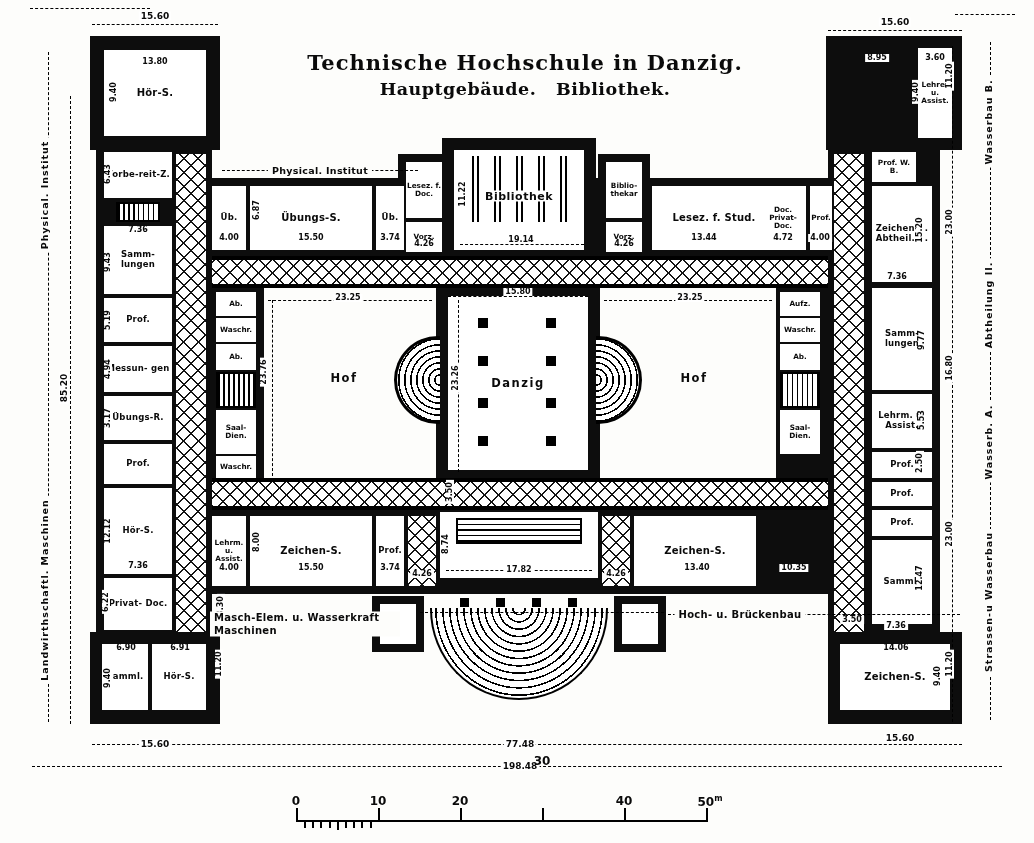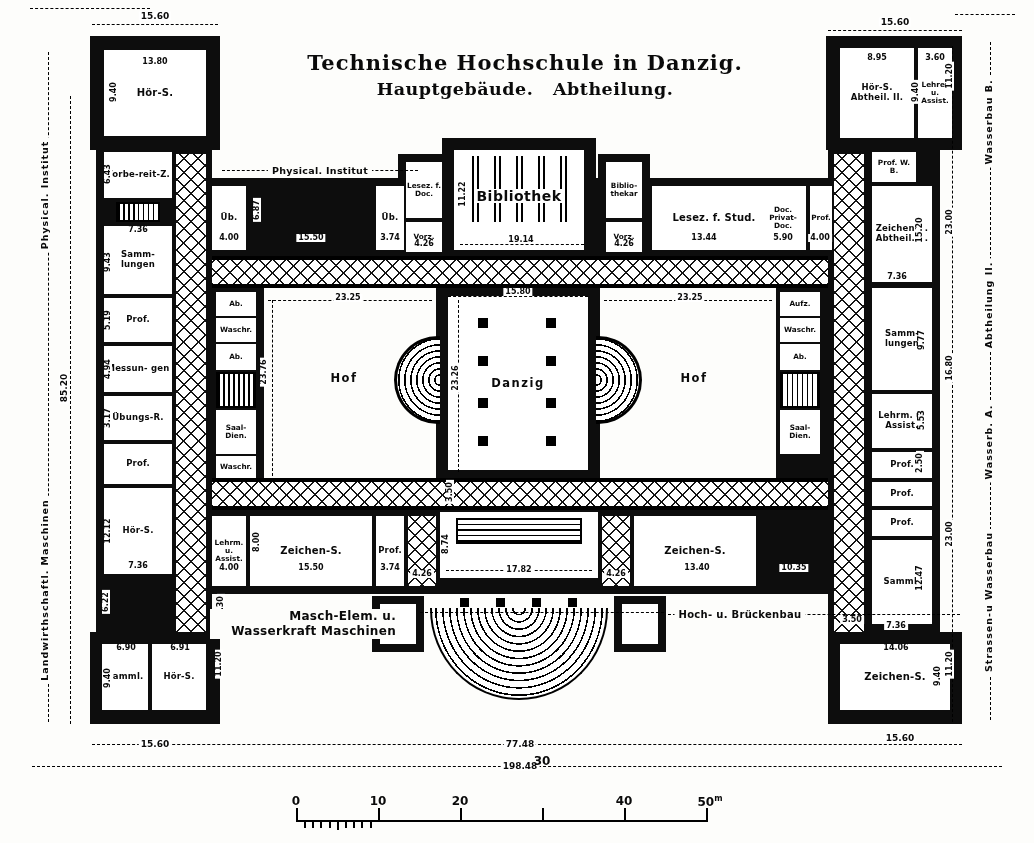--- a/index.html
+++ b/index.html
@@ -48,21 +48,21 @@
   .scl .num{position:absolute;transform:translateX(-50%);font-weight:bold;font-size:12px;font-family:"DejaVu Sans",sans-serif;}
   .scl sup{font-size:8px;}
 </style>
 </head>
 <body>
 
 <div id="stage">
 
   <div class="ttl">
     <div class="l1">Technische Hochschule in Danzig.</div>
-    <div class="l2">Hauptgebäude.   Abtheilung.</div>
+    <div class="l2">Hauptgebäude.   Bibliothek.</div>
   </div>
 
   <div class="blk" style="left:90px;top:36px;width:130px;height:114px"></div>
   <div class="blk" style="left:96px;top:150px;width:116px;height:486px"></div>
   <div class="blk" style="left:90px;top:632px;width:130px;height:92px"></div>
   <div class="blk" style="left:208px;top:178px;width:624px;height:82px"></div>
   <div class="blk" style="left:398px;top:154px;width:52px;height:106px"></div>
   <div class="blk" style="left:442px;top:138px;width:154px;height:126px"></div>
   <div class="blk" style="left:598px;top:154px;width:52px;height:106px"></div>
   <div class="blk" style="left:208px;top:288px;width:56px;height:192px"></div>
@@ -80,41 +80,42 @@
 
   <div class="rm" style="left:104px;top:50px;width:102px;height:86px;font-size:10px">Hör-S.</div>
   <div class="rm" style="left:104px;top:152px;width:68px;height:46px">Vorbe-reit-Z.</div>
   <div class="steps" style="left:116px;top:202px;width:44px;height:20px"></div>
   <div class="rm" style="left:104px;top:226px;width:68px;height:68px">Samm- lungen</div>
   <div class="rm" style="left:104px;top:298px;width:68px;height:44px">Prof.</div>
   <div class="rm" style="left:104px;top:346px;width:68px;height:46px">Messun- gen</div>
   <div class="rm" style="left:104px;top:396px;width:68px;height:44px">Übungs-R.</div>
   <div class="rm" style="left:104px;top:444px;width:68px;height:40px">Prof.</div>
   <div class="rm" style="left:104px;top:488px;width:68px;height:86px">Hör-S.</div>
+  <div class="rm" style="left:104px;top:578px;width:68px;height:52px">Privat- Doc.</div>
   <div class="rm" style="left:102px;top:644px;width:46px;height:66px">Samml.</div>
   <div class="rm" style="left:152px;top:644px;width:54px;height:66px">Hör-S.</div>
 
   <div class="rm" style="left:212px;top:186px;width:34px;height:64px">Üb.</div>
+  <div class="rm" style="left:250px;top:186px;width:122px;height:64px;font-size:10px">Übungs-S.</div>
   <div class="rm" style="left:376px;top:186px;width:28px;height:64px">Üb.</div>
   <div class="rm sm" style="left:406px;top:162px;width:36px;height:56px">Lesez. f. Doc.</div>
   <div class="rm sm" style="left:406px;top:222px;width:36px;height:30px">Vorz.</div>
   <div class="rm" style="left:454px;top:150px;width:130px;height:100px"></div>
   <div class="shelf" style="left:472px;top:156px;height:66px"></div>
   <div class="shelf" style="left:494px;top:156px;height:66px"></div>
   <div class="shelf" style="left:516px;top:156px;height:66px"></div>
   <div class="shelf" style="left:538px;top:156px;height:66px"></div>
   <div class="shelf" style="left:560px;top:156px;height:66px"></div>
-  <span class="dim" style="left:519px;top:196px;font-size:14px;letter-spacing:.5px">Bibliothek</span>
+  <span class="dim" style="left:519px;top:196px;font-size:11px;letter-spacing:.5px">Bibliothek</span>
   <div class="rm sm" style="left:606px;top:162px;width:36px;height:56px">Biblio- thekar</div>
   <div class="rm sm" style="left:606px;top:222px;width:36px;height:30px">Vorz.</div>
   <div class="rm" style="left:652px;top:186px;width:124px;height:64px;font-size:10px">Lesez. f. Stud.</div>
   <div class="rm sm" style="left:760px;top:186px;width:46px;height:64px">Doc. Privat- Doc.</div>
   <div class="rm sm" style="left:810px;top:186px;width:22px;height:64px">Prof.</div>
 
-  <div class="rm" style="left:840px;top:48px;width:74px;height:90px">Hör-S. Abtheil. II.</div>
   <div class="rm sm" style="left:918px;top:48px;width:34px;height:90px">Lehrer u. Assist.</div>
   <div class="rm sm" style="left:872px;top:152px;width:44px;height:30px">Prof. W. B.</div>
   <div class="rm" style="left:872px;top:186px;width:60px;height:96px">Zeichen-S. Abtheil. II.</div>
   <div class="rm" style="left:872px;top:288px;width:60px;height:102px">Samm- lungen</div>
   <div class="rm" style="left:872px;top:394px;width:60px;height:54px">Lehrm. u. Assist.</div>
   <div class="rm" style="left:872px;top:452px;width:60px;height:26px">Prof.</div>
   <div class="rm" style="left:872px;top:482px;width:60px;height:24px">Prof.</div>
   <div class="rm" style="left:872px;top:510px;width:60px;height:26px">Prof.</div>
   <div class="rm" style="left:872px;top:540px;width:60px;height:84px">Samml.</div>
   <div class="rm" style="left:840px;top:644px;width:110px;height:66px;font-size:10px">Zeichen-S.</div>
@@ -208,21 +209,21 @@
 
   <span class="dim" style="left:229px;top:238px">4.00</span>
   <span class="vdim" style="left:257px;top:210px">6.87</span>
   <span class="dim" style="left:311px;top:238px">15.50</span>
   <span class="dim" style="left:390px;top:238px">3.74</span>
   <span class="dim" style="left:424px;top:244px">4.26</span>
   <span class="vdim" style="left:463px;top:194px">11.22</span>
   <span class="dim" style="left:521px;top:240px">19.14</span>
   <span class="dim" style="left:624px;top:244px">4.26</span>
   <span class="dim" style="left:704px;top:238px">13.44</span>
-  <span class="dim" style="left:783px;top:238px">5.90</span>
+  <span class="dim" style="left:783px;top:238px">4.72</span>
   <span class="dim" style="left:820px;top:238px">4.00</span>
 
   <span class="dim" style="left:895px;top:22px;font-size:9px">15.60</span>
   <span class="dim" style="left:877px;top:58px">8.95</span>
   <span class="dim" style="left:935px;top:58px">3.60</span>
   <span class="vdim" style="left:916px;top:92px">9.40</span>
   <span class="vdim" style="left:920px;top:230px">15.20</span>
   <span class="dim" style="left:897px;top:277px">7.36</span>
   <span class="vdim" style="left:922px;top:340px">9.77</span>
   <span class="vdim" style="left:922px;top:420px">5.53</span>
@@ -262,21 +263,21 @@
   <span class="dim" style="left:520px;top:744px;font-size:9px">77.48</span>
   <span class="dim" style="left:520px;top:766px;font-size:9px">198.48</span>
 
   <span class="lblh" style="left:320px;top:170px">Physical. Institut</span>
   <span class="vt" style="left:44px;top:195px">Physical. Institut</span>
   <span class="vt" style="left:44px;top:590px">Landwirthschaftl. Maschinen</span>
   <span class="vt" style="left:988px;top:122px">Wasserbau B.</span>
   <span class="vt" style="left:988px;top:305px">Abtheilung II.</span>
   <span class="vt" style="left:988px;top:442px">Wasserb. A.</span>
   <span class="vt" style="left:988px;top:602px">Strassen-u Wasserbau</span>
-  <div class="lblh" style="left:305px;top:624px;white-space:normal;width:190px;text-align:right;font-size:12px;line-height:1.25;transform:translate(-50%,-50%);">Masch-Elem. u. Wasserkraft Maschinen</div>
+  <div class="lblh" style="left:305px;top:624px;white-space:normal;width:190px;text-align:left;font-size:10px;line-height:1.25;transform:translate(-50%,-50%);">Masch-Elem. u. Wasserkraft Maschinen</div>
   <span class="lblh" style="left:740px;top:614px;font-size:10px">Hoch- u. Brückenbau</span>
 
   <div class="scl" style="left:0;top:0;width:0;height:0;">
     <div class="base" style="left:296px;top:820px;width:412px;height:2px;"></div>
     <div class="tick" style="left:296px;top:808px;height:14px"></div>
     <div class="tick" style="left:378px;top:808px;height:14px"></div>
     <div class="tick" style="left:460px;top:808px;height:14px"></div>
     <div class="tick" style="left:542px;top:808px;height:14px"></div>
     <div class="tick" style="left:624px;top:808px;height:14px"></div>
     <div class="tick" style="left:706px;top:808px;height:14px"></div>

